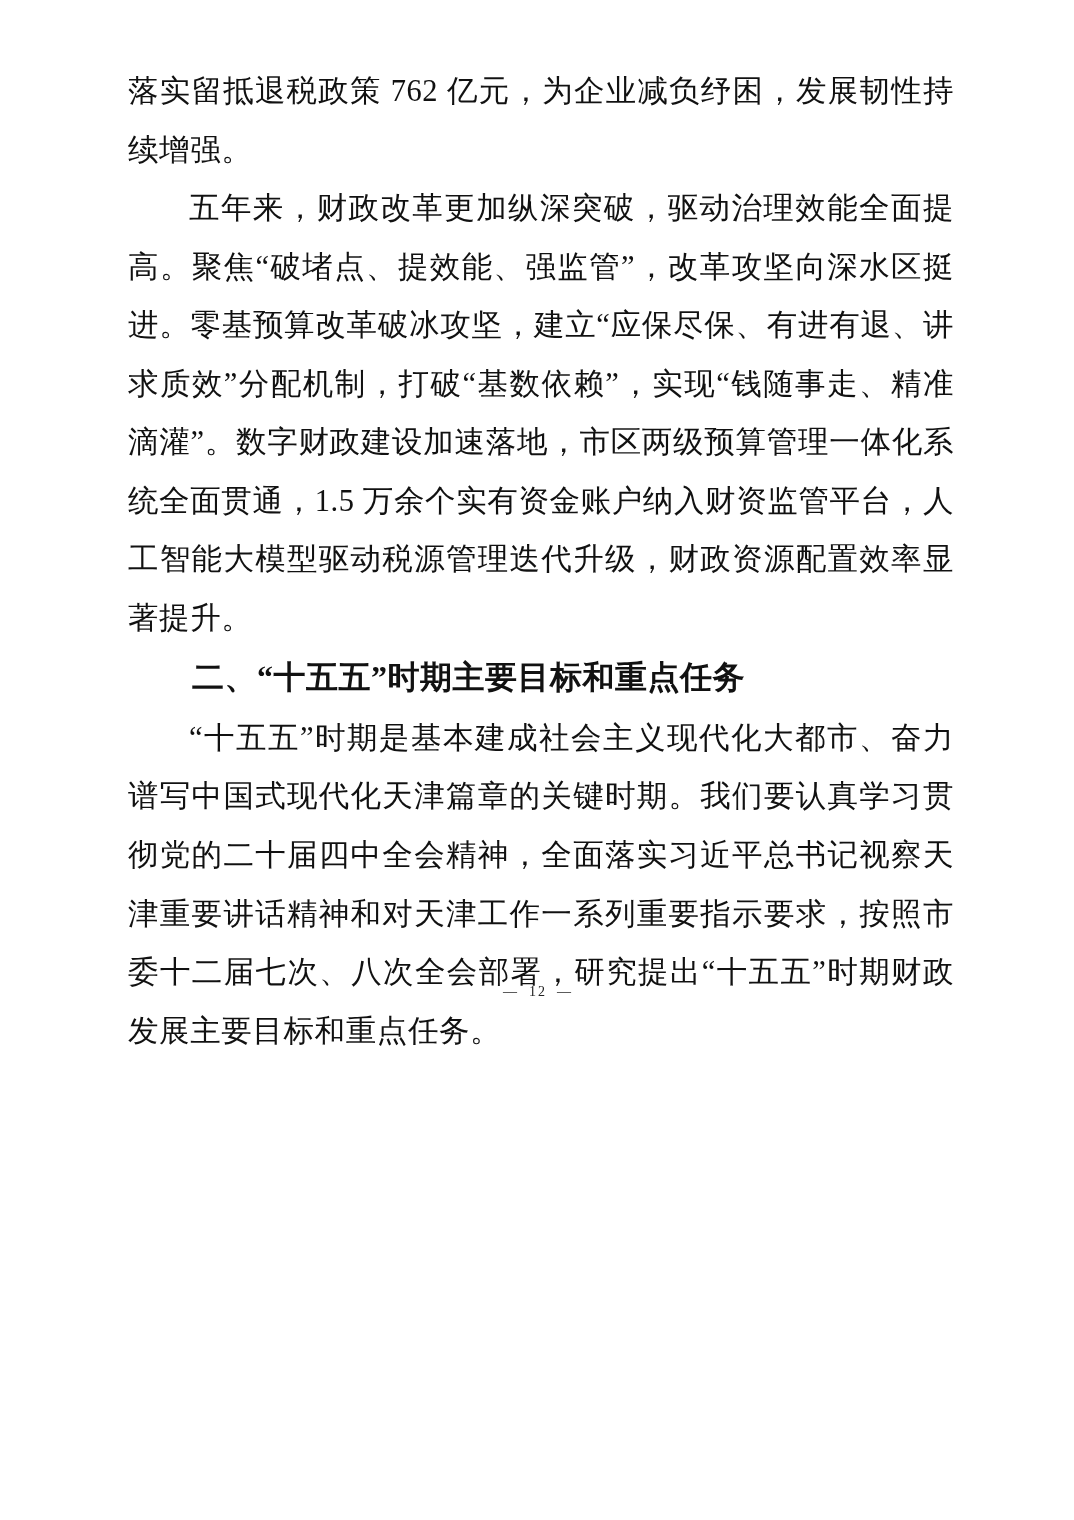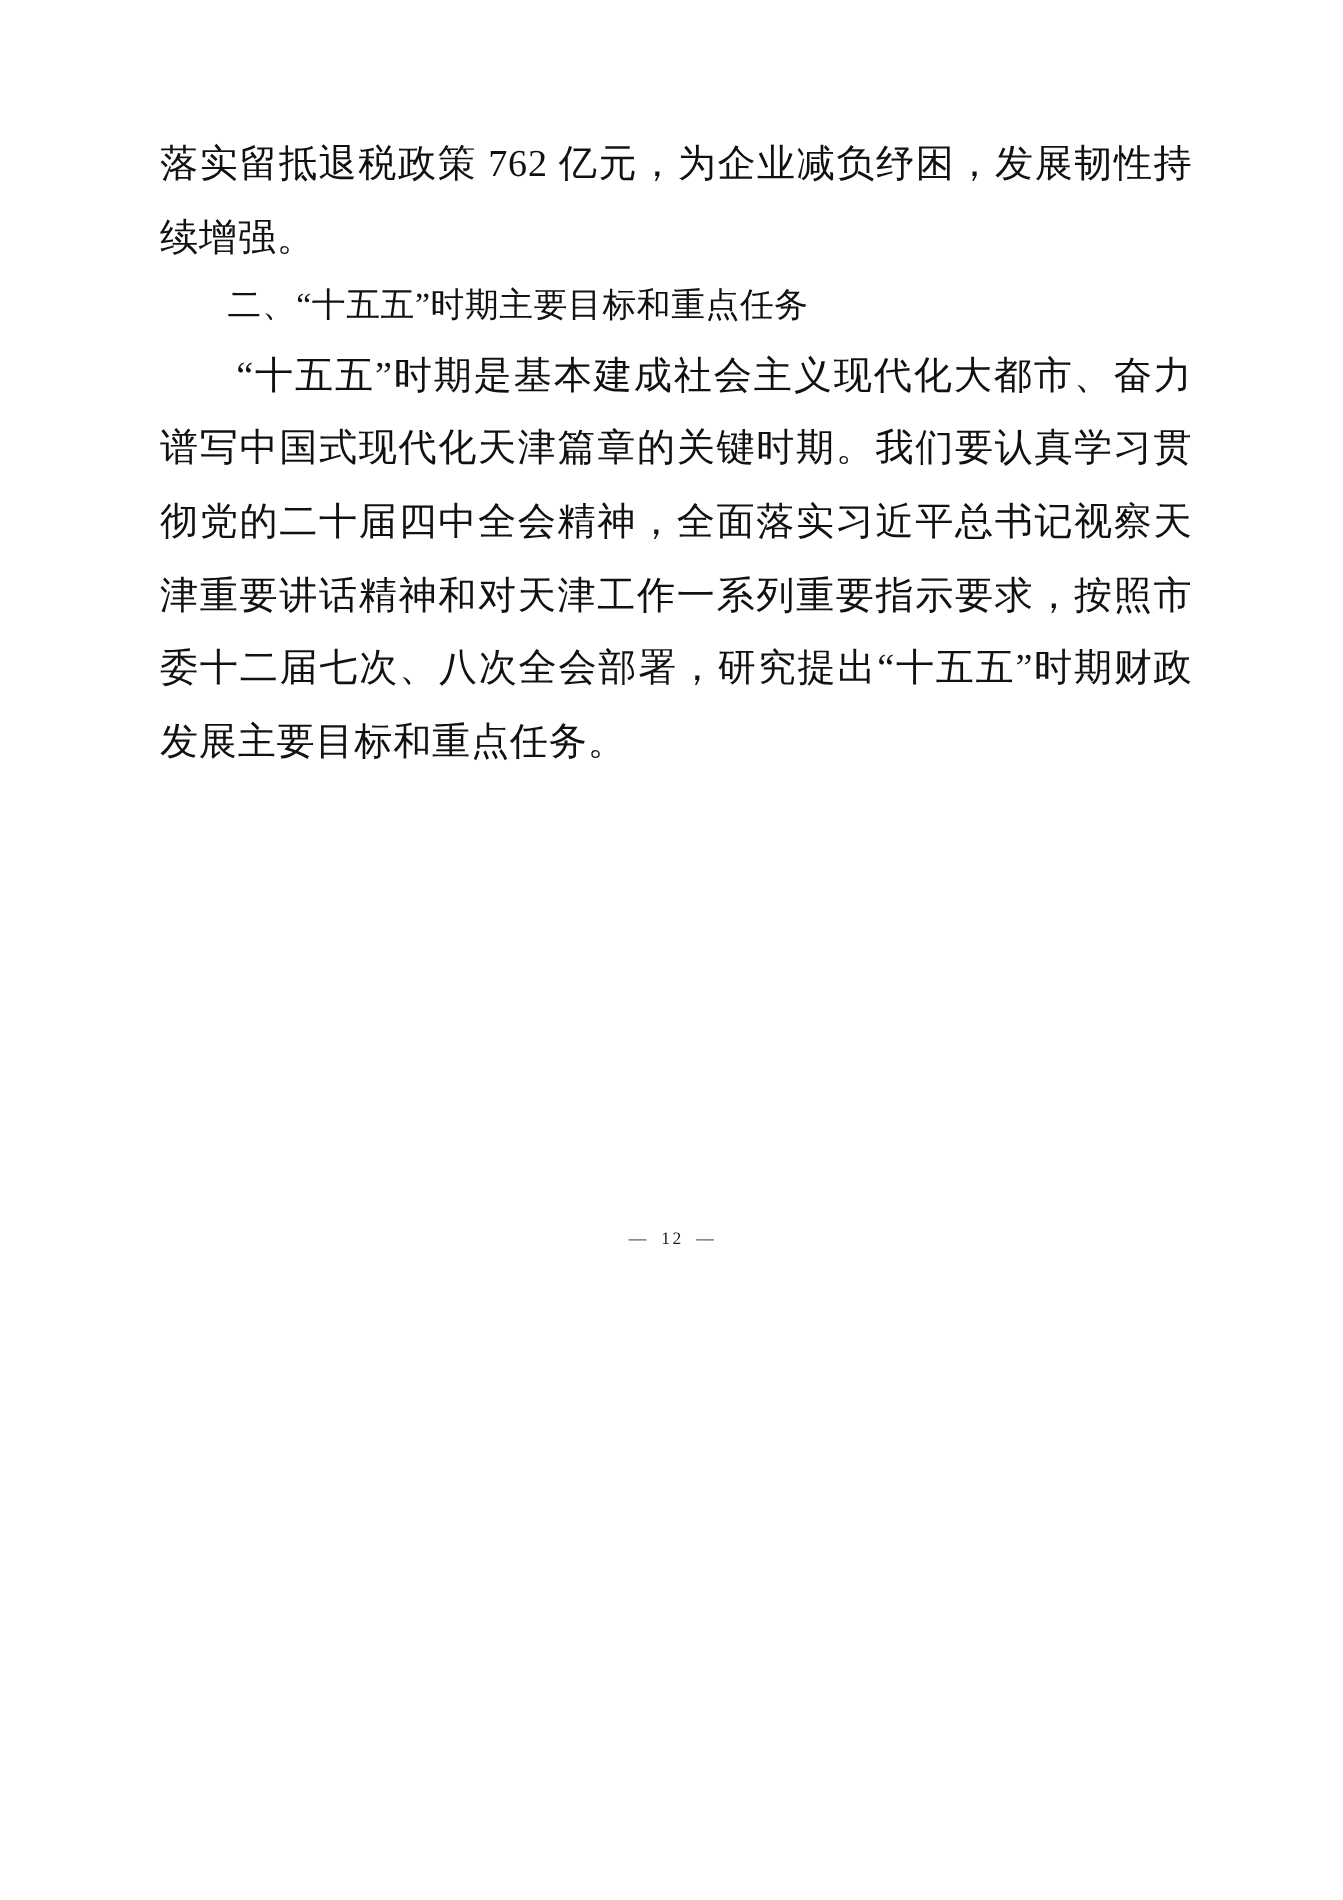--- a/index.html
+++ b/index.html
@@ -15,41 +15,41 @@
     position: relative;
     overflow: hidden;
   }
   .page {
     position: absolute;
     left: 0;
     top: 0;
     width: 1074px;
     height: 1128px;
     box-sizing: border-box;
-    padding: 102px 120px 40px 128px;
+    padding: 62px 120px 40px 128px;
   }
   .doc-body {
     font-size: 30.5px;
     line-height: 1.92;
     letter-spacing: 0.6px;
     text-align: justify;
     text-justify: inter-ideograph;
   }
   .para {
     margin: 0;
     text-indent: 2em;
   }
   .para.no-indent {
     text-indent: 0;
   }
   .heading {
     margin: 0;
     text-indent: 2em;
-    font-weight: normal;
-    font-size: 27px;
+    font-weight: bold;
+    font-size: 32px;
     line-height: 1.92;
     letter-spacing: 0.5px;
   }
   .footer {
     position: absolute;
     left: 128px;
     bottom: 128px;
     width: 820px;
     text-align: center;
     font-size: 14px;
@@ -61,20 +61,21 @@
     display: inline-block;
     margin: 0 10px;
   }
 </style>
 </head>
 <body>
 
 <div class="page">
   <div class="doc-body">
     <p class="para no-indent">落实留抵退税政策 762 亿元，为企业减负纾困，发展韧性持续增强。</p>
+    <p class="para">五年来，财政改革更加纵深突破，驱动治理效能全面提高。聚焦“破堵点、提效能、强监管”，改革攻坚向深水区挺进。零基预算改革破冰攻坚，建立“应保尽保、有进有退、讲求质效”分配机制，打破“基数依赖”，实现“钱随事走、精准滴灌”。数字财政建设加速落地，市区两级预算管理一体化系统全面贯通，1.5 万余个实有资金账户纳入财资监管平台，人工智能大模型驱动税源管理迭代升级，财政资源配置效率显著提升。</p>
     <p class="heading">二、“十五五”时期主要目标和重点任务</p>
     <p class="para">“十五五”时期是基本建成社会主义现代化大都市、奋力谱写中国式现代化天津篇章的关键时期。我们要认真学习贯彻党的二十届四中全会精神，全面落实习近平总书记视察天津重要讲话精神和对天津工作一系列重要指示要求，按照市委十二届七次、八次全会部署，研究提出“十五五”时期财政发展主要目标和重点任务。</p>
 
   </div>
 
   <div class="footer">
     <span class="dash">—</span><span>12</span><span class="dash">—</span>
   </div>
 </div>
 

